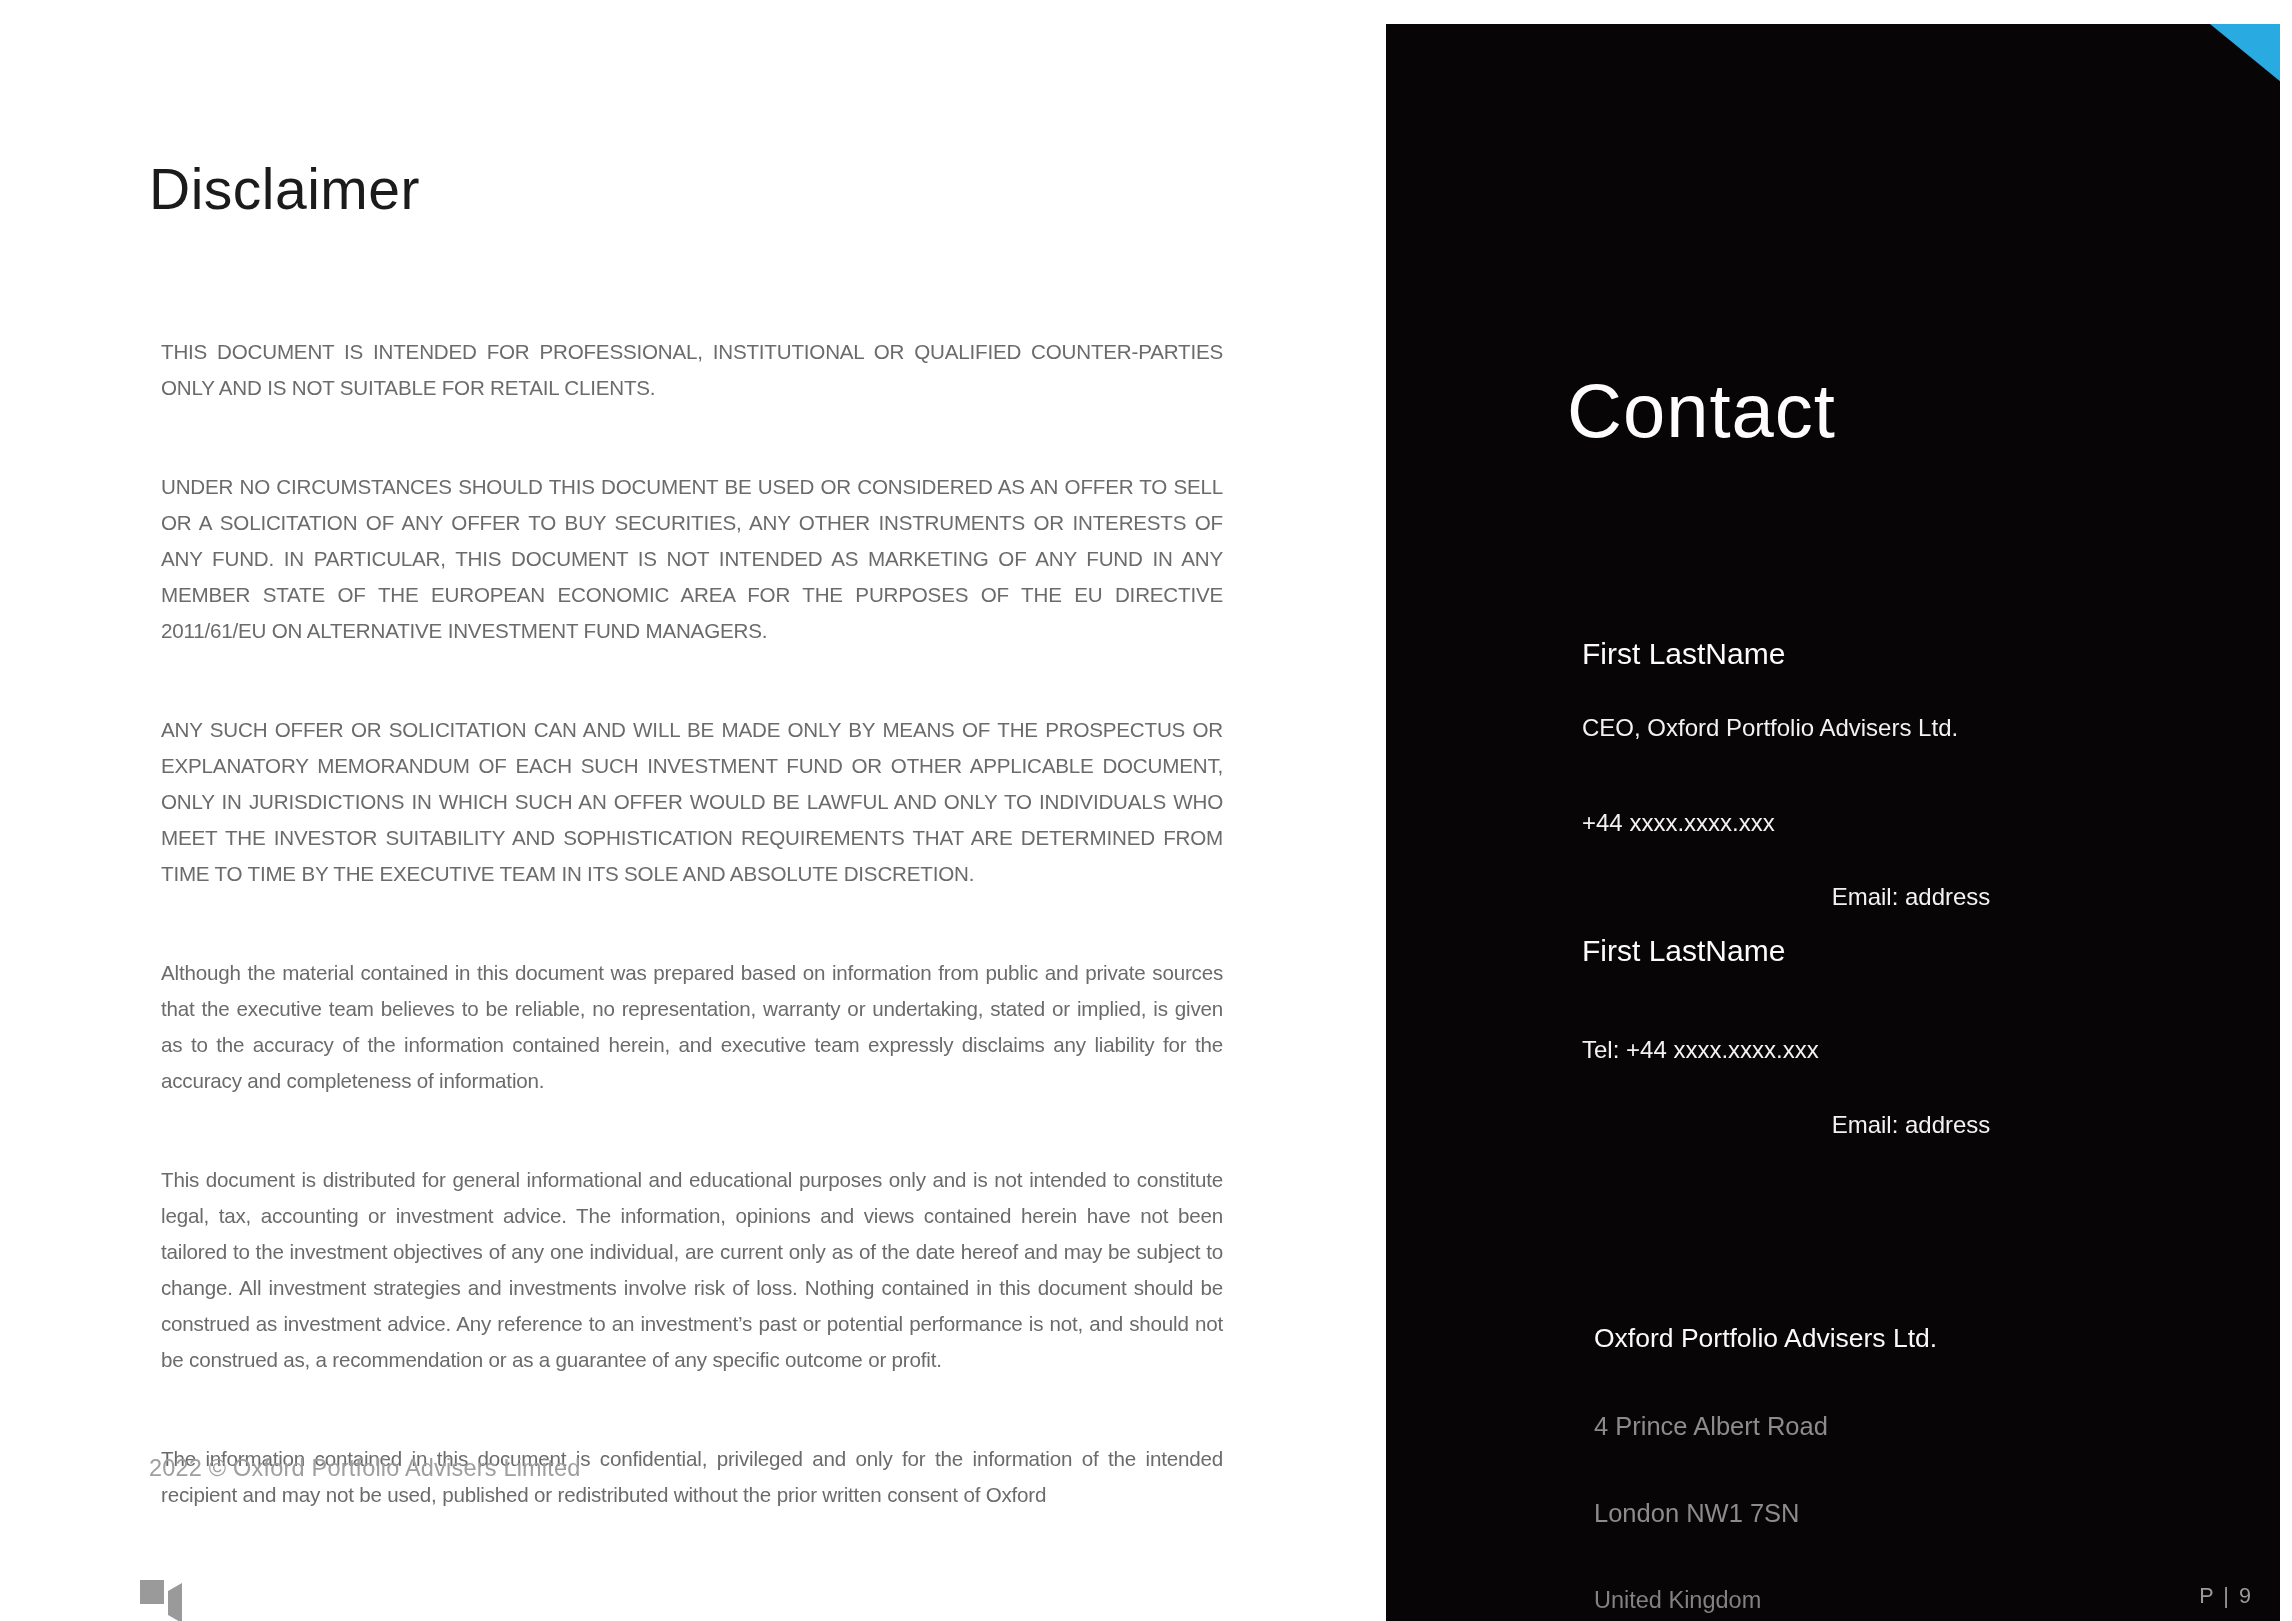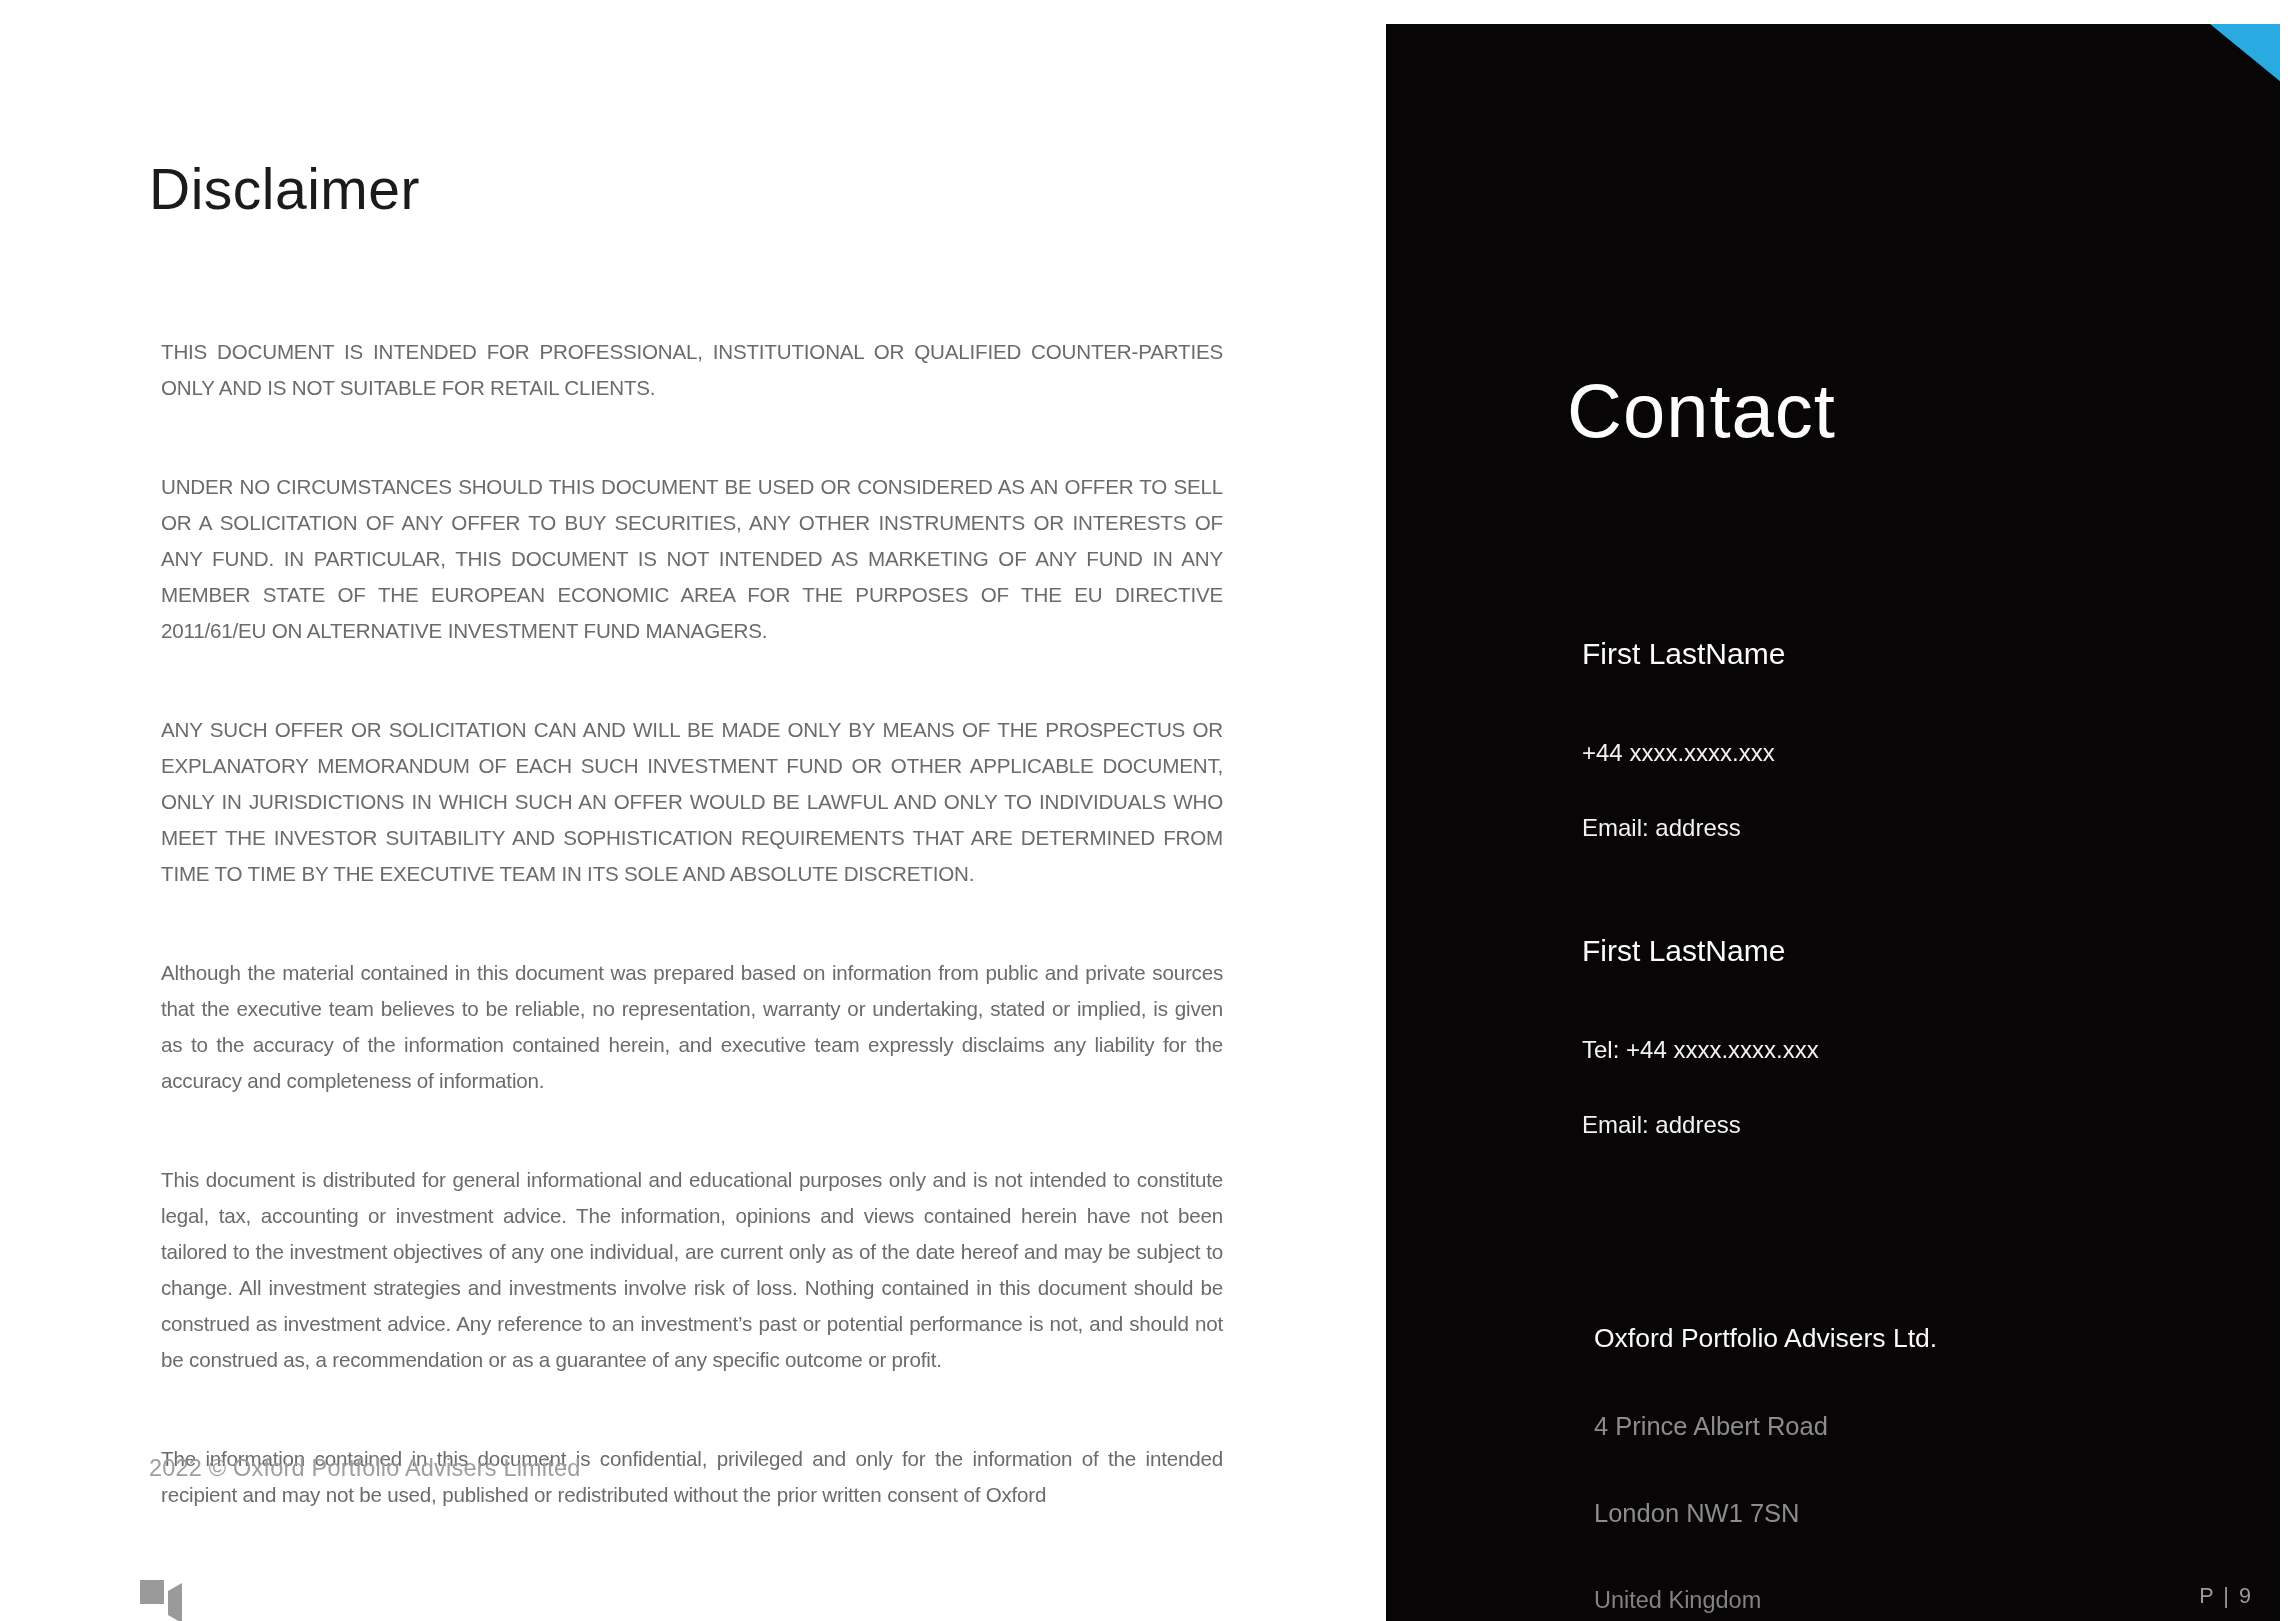--- a/index.html
+++ b/index.html
@@ -117,20 +117,21 @@
     margin-top: 42px;
     font-size: 24px;
     color: #f2f2f2;
     line-height: 29px;
   }
   .c-email {
     margin-top: 21.6px;
     font-size: 24px;
     color: #f2f2f2;
     line-height: 29px;
+    text-align: center;
   }
   .company-block {
     position: absolute;
     left: 184px; top: 1274px;
     width: 706px;
   }
   .company-name {
     font-size: 26.5px;
     font-weight: 500;
     color: #fafafa;
@@ -187,20 +188,21 @@
     </div>
   </div>
 
   <div class="right-panel">
     <div class="corner-accent"></div>
 
     <h2 class="contact-title">Contact</h2>
 
     <div class="contact-block first">
       <div class="c-name">First LastName</div>
+      <div class="c-role">CEO, Oxford Portfolio Advisers Ltd.</div>
       <div class="c-phone">+44 xxxx.xxxx.xxx</div>
       <div class="c-email">Email: address</div>
     </div>
 
     <div class="contact-block second">
       <div class="c-name">First LastName</div>
       <div class="c-phone">Tel: +44 xxxx.xxxx.xxx</div>
       <div class="c-email">Email: address</div>
     </div>
 

